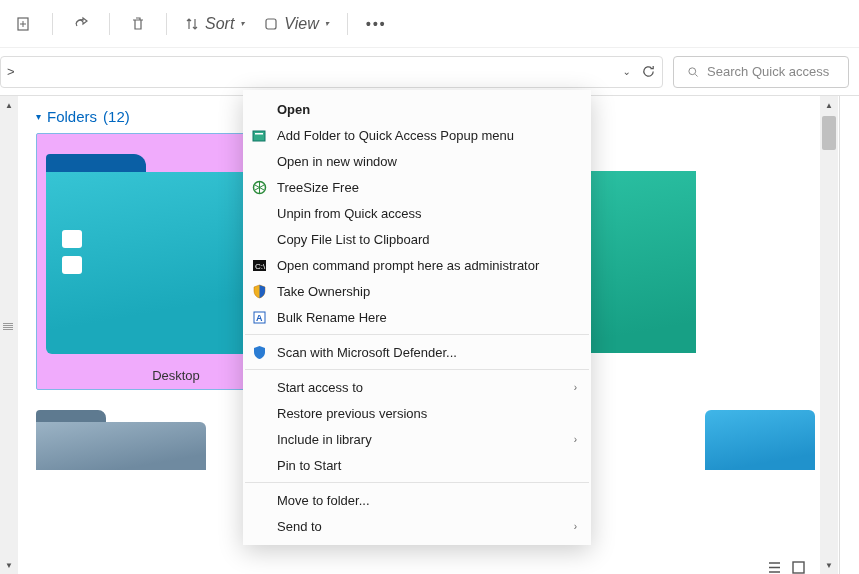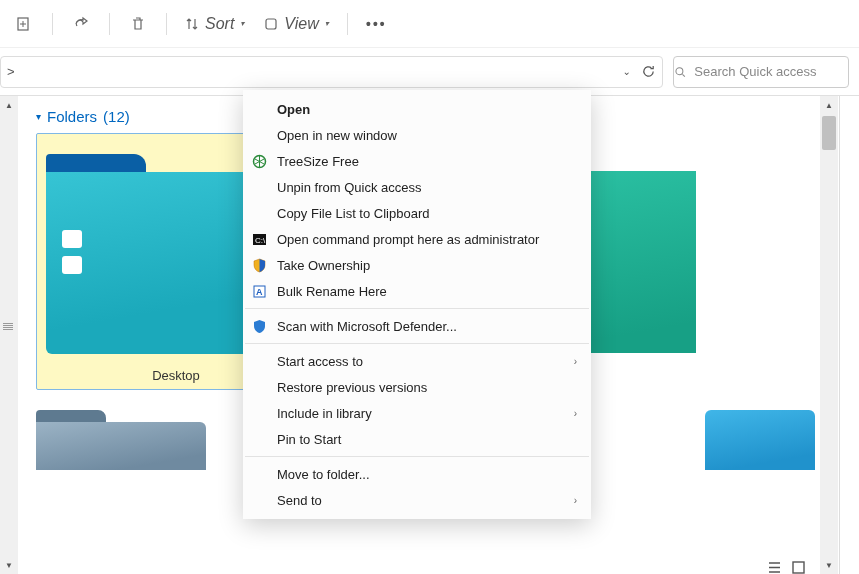--- a/index.html
+++ b/index.html
@@ -8,40 +8,40 @@
 .toolbar { height: 48px; display: flex; align-items: center; padding: 0 6px; gap: 4px; border-bottom: 1px solid #f0f0f0; }
 .tool-btn { height: 36px; min-width: 36px; display: flex; align-items: center; justify-content: center; border-radius: 4px; cursor: pointer; padding: 0 8px; gap: 6px; color: #555; font-style: italic; }
 .tool-sep { width: 1px; height: 22px; background: #ddd; margin: 0 6px; }
 .caret-down { font-size: 8px; color: #666; }
 
 .addr-row { height: 48px; display: flex; align-items: center; gap: 10px; padding: 0 10px 0 0; border-bottom: 1px solid #e0e0e0; }
 .addr-bar { flex: 1; height: 32px; border: 1px solid #ddd; border-radius: 4px; display: flex; align-items: center; padding: 0 6px; color: #555; font-size: 13px; position: relative; }
 .addr-right { margin-left: auto; display: flex; align-items: center; gap: 10px; }
 .addr-caret { font-size: 10px; color: #555; cursor: pointer; }
 .refresh { cursor: pointer; color: #555; }
-.search-box { width: 176px; height: 32px; border: 1px solid #ccc; border-radius: 4px; display: flex; align-items: center; padding: 0 0; gap: 8px; color: #777; font-size: 13px; }
+.search-box { width: 176px; height: 32px; border: 1px solid #ccc; border-radius: 4px; display: flex; align-items: center; padding: 0 13px; gap: 8px; color: #777; font-size: 13px; }
 .search-box input { border: none; outline: none; width: 100%; font-size: 13px; color: #333; }
 .search-box input::placeholder { color: #888; }
 
 .content { position: relative; height: calc(574px - 48px - 48px); background: #fff; }
 .left-scroll { position: absolute; left: 0; top: 0; width: 18px; height: 100%; background: #f0f0f0; display: flex; flex-direction: column; }
 .right-scroll-out { position: absolute; right: 21px; top: 0; width: 18px; height: 100%; background: #f0f0f0; display: flex; flex-direction: column; }
 .scroll-arrow { height: 18px; width: 100%; display: flex; align-items: center; justify-content: center; font-size: 8px; color: #555; cursor: pointer; }
 .scroll-track { flex: 1; position: relative; }
 .scroll-thumb { position: absolute; left: 2px; right: 2px; background: #c0c0c0; border-radius: 2px; }
 .handle { position: absolute; left: 3px; width: 10px; height: 12px; top: 50%; transform: translateY(-50%); display: flex; flex-direction: column; justify-content: center; gap: 1px; }
 .handle div { height: 1px; background: #999; }
 
 .pane { position: absolute; left: 20px; right: 40px; top: 0; bottom: 0; padding: 12px 4px 0 16px; overflow: hidden; }
 .header-row { display: flex; align-items: center; gap: 6px; color: #0067c0; font-size: 15px; margin-bottom: 8px; }
 .header-chev { font-size: 10px; color: #0067c0; }
 
 .folder-grid { display: flex; gap: 30px; }
 .folder-card { width: 280px; display: flex; flex-direction: column; align-items: center; }
-.folder-card.selected { background: #fef9c3; border: 1px solid #7fb8e6; border-radius: 2px; }
+.folder-card.selected { background: #f0abfc; border: 1px solid #7fb8e6; border-radius: 2px; }
 .folder-icon-big { width: 260px; height: 200px; position: relative; margin: 20px 10px 8px; }
 .folder-back { position: absolute; left: 0; top: 0; width: 100px; height: 40px; background: #0a5fa5; border-radius: 4px 12px 0 0; }
 .folder-body { position: absolute; left: 0; top: 18px; right: 0; bottom: 0; background: linear-gradient(170deg, #36c4d4 0%, #1ba9bb 70%); border-radius: 0 6px 6px 6px; }
 .folder-body.green { background: linear-gradient(170deg, #2bc1a3 0%, #17a085 80%); }
 .folder-body.blue { background: linear-gradient(170deg, #40b6e8 0%, #2092cc 80%); }
 .folder-body.gray { background: linear-gradient(170deg, #9bb3c5 0%, #6f8aa0 80%); }
 .file-square { position: absolute; width: 20px; height: 18px; background: #fff; border-radius: 3px; }
 .folder-label { font-size: 13px; color: #333; padding: 6px 0; }
 
 .row2 { display: flex; gap: 30px; margin-top: 20px; }
@@ -205,20 +205,29 @@
   </div>
 
   <div class="edge-strip"></div>
 </div>
 
 <div class="ctx-menu" id="ctxMenu">
     <div class="ctx-item bold">
       <span>Open</span>
     </div>
     <div class="ctx-item">
+      <span class="ctx-icon">
+        <svg width="15" height="15">
+          <rect x="1" y="3" width="12" height="10" fill="#3a8" stroke="#176"></rect>
+          <rect x="3" y="5" width="8" height="1.5" fill="#fff"></rect>
+        </svg>
+      </span>
+      <span>Add Folder to Quick Access Popup menu</span>
+    </div>
+    <div class="ctx-item">
       <span>Open in new window</span>
     </div>
     <div class="ctx-item">
       <span class="ctx-icon">
         <svg width="15" height="15">
           <circle cx="7.5" cy="7.5" r="6" fill="none" stroke="#2a8a3a" stroke-width="1.5"></circle>
           <path d="M7.5 2v11M3 5l9 5M3 10l9-5" stroke="#2a8a3a" stroke-width="1"></path>
         </svg>
       </span>
       <span>TreeSize Free</span>

